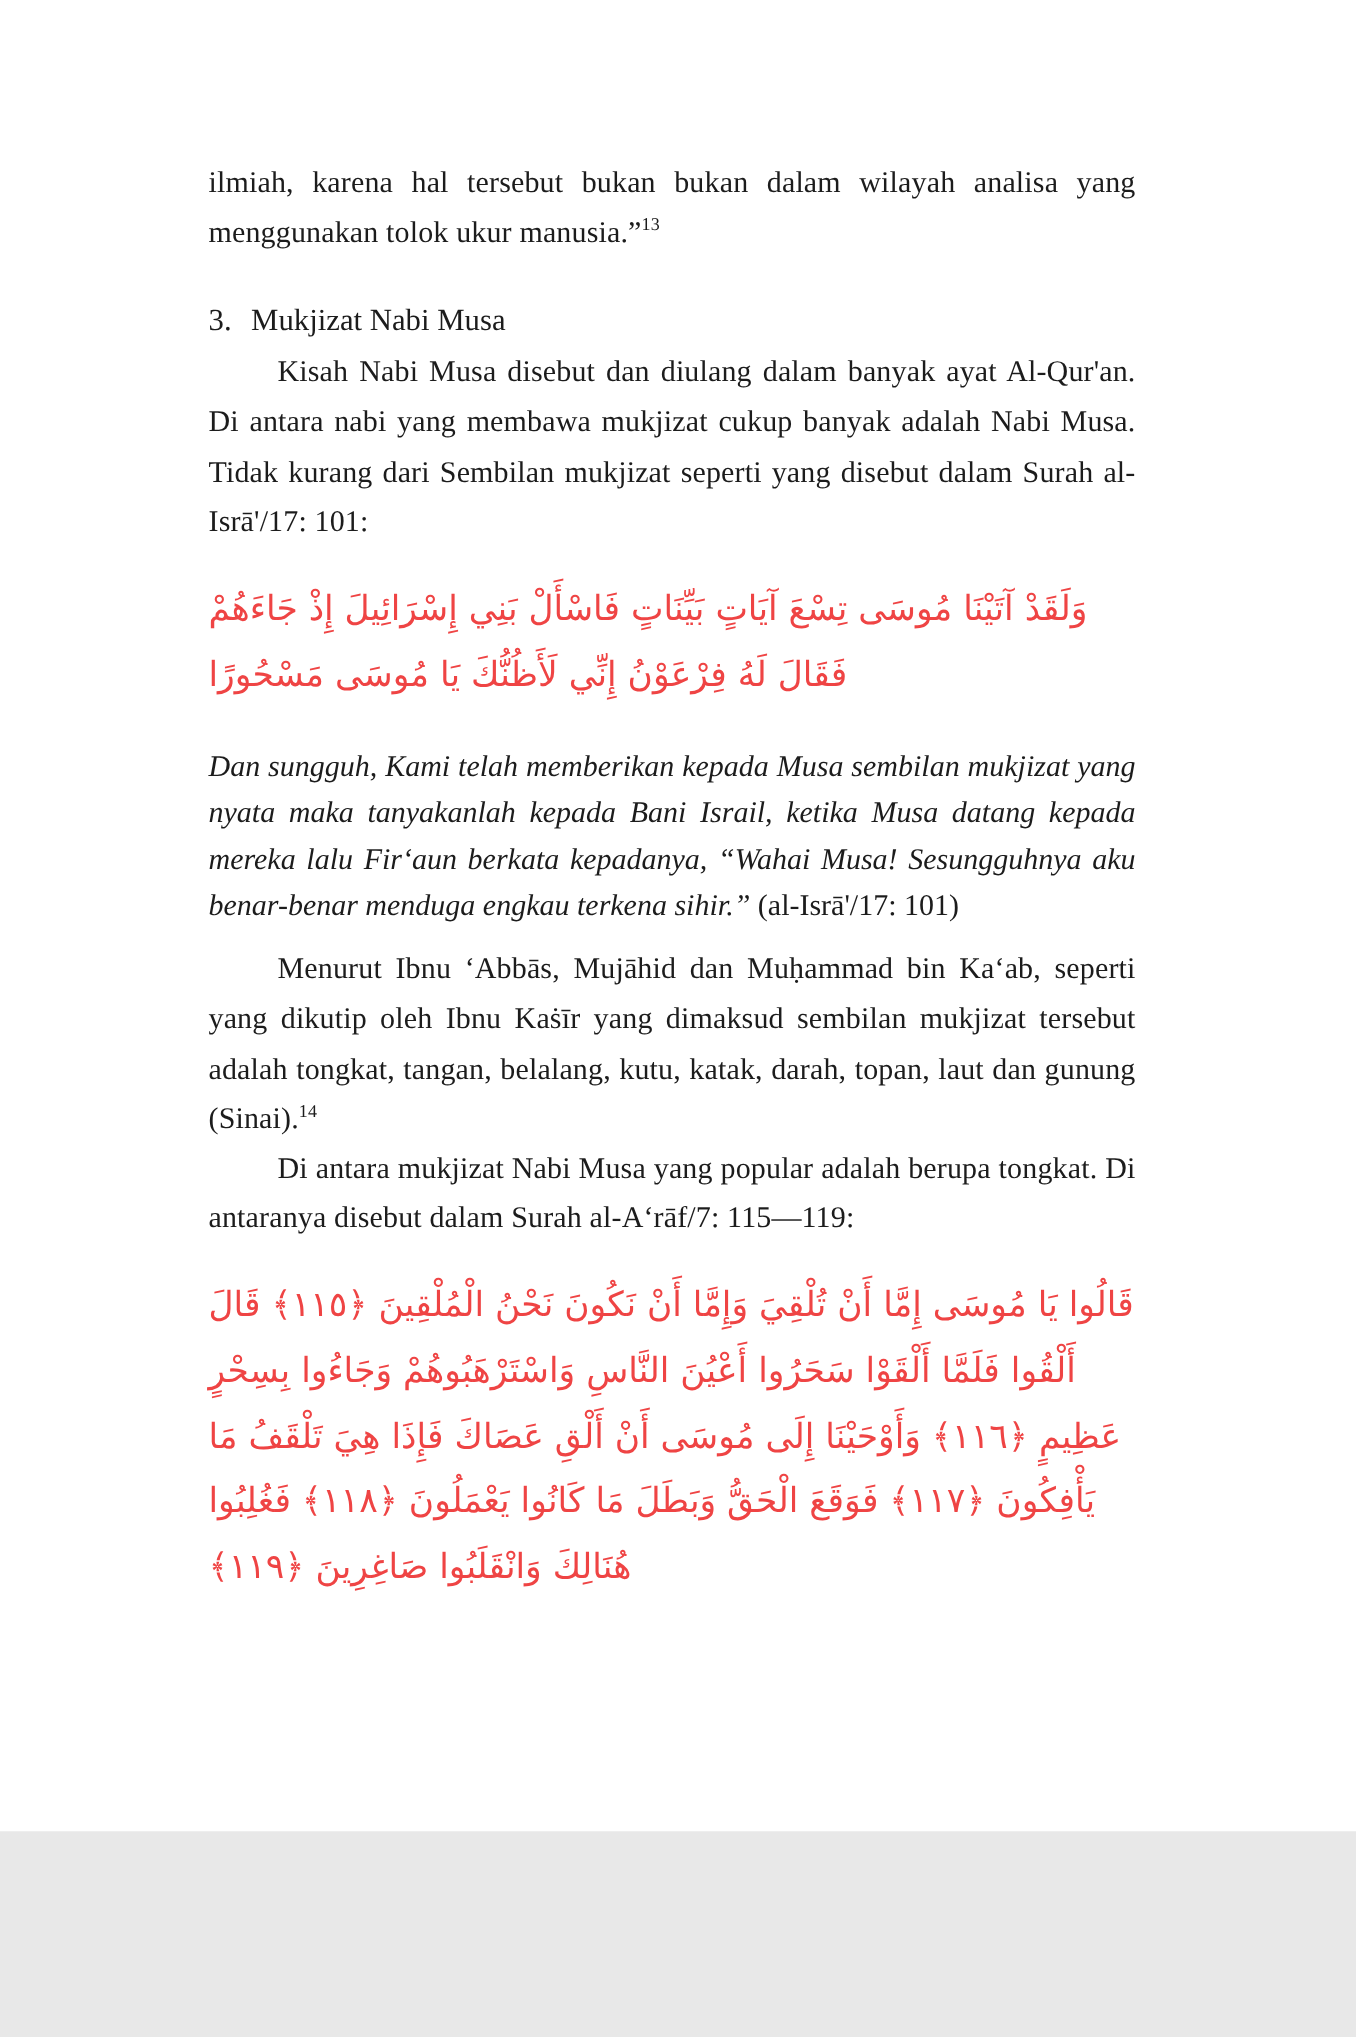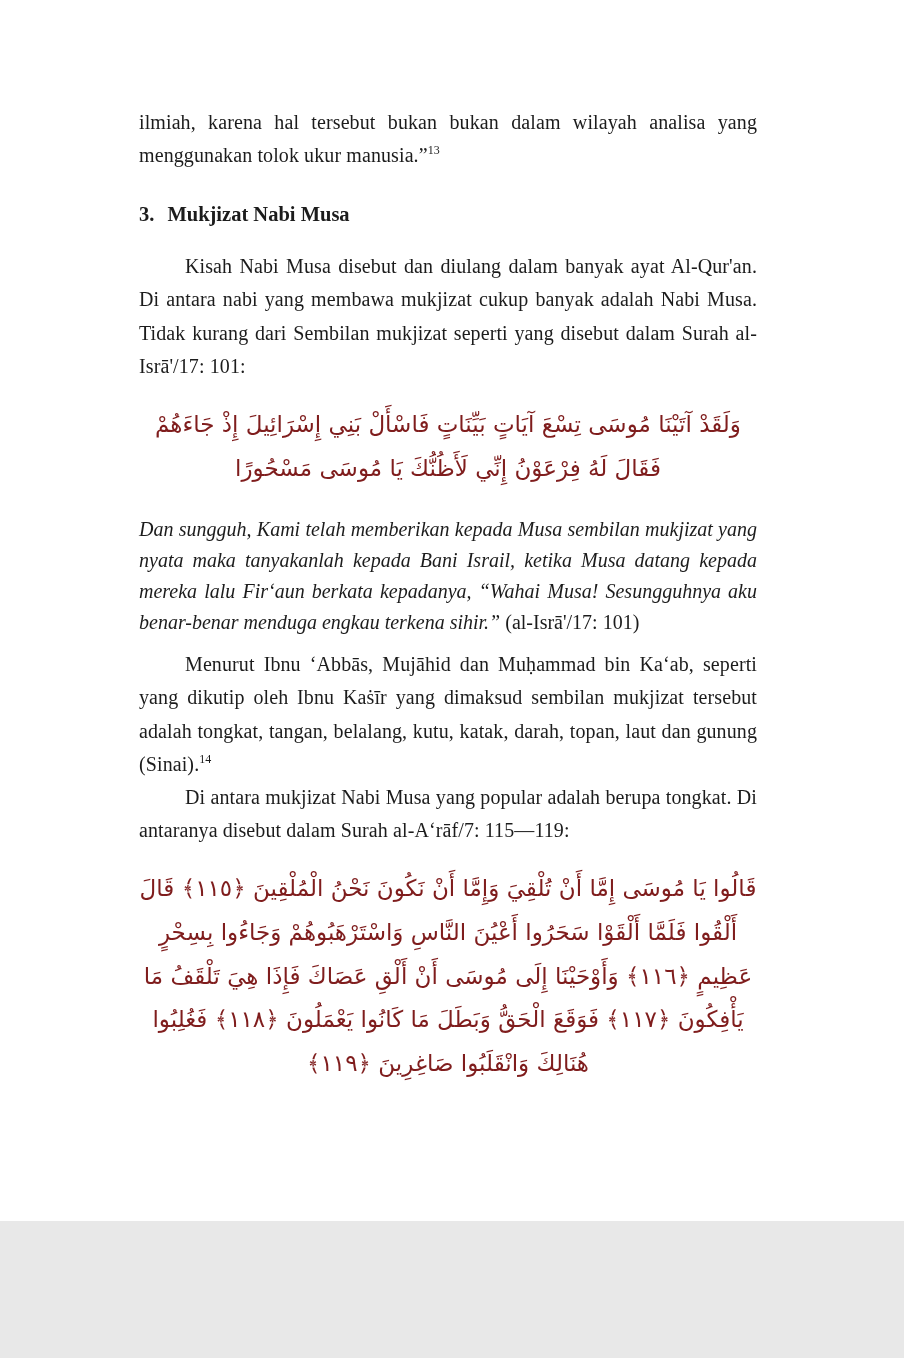--- a/index.html
+++ b/index.html
@@ -30,34 +30,34 @@
     text-align: justify;
     letter-spacing: 0.1px;
   }
   p.body.indent { text-indent: 46px; }
   sup {
     font-size: 12px;
     line-height: 0;
     vertical-align: super;
   }
   h2.section-heading {
-    margin: 27px 0 20px 0;
+    margin: 27px 0 2px 0;
     font-size: 20.5px;
-    font-weight: bold;
+    font-weight: normal;
     line-height: 1.5;
   }
   h2.section-heading .sec-num { margin-right: 13px; }
   p.arabic {
     margin: 20px 0 24px 0;
     direction: rtl;
-    text-align: center;
+    text-align: left;
     font-family: "DejaVu Sans", sans-serif;
     font-size: 23px;
     line-height: 1.9;
-    color: #7f1d1d;
+    color: #ef4444;
   }
   p.translation {
     margin: 0 0 10px 0;
     font-size: 20px;
     line-height: 1.55;
     text-align: justify;
   }
   p.translation em { font-style: italic; margin-top: 31px; }
   p.translation .ref { font-style: normal; }
   .footer {

